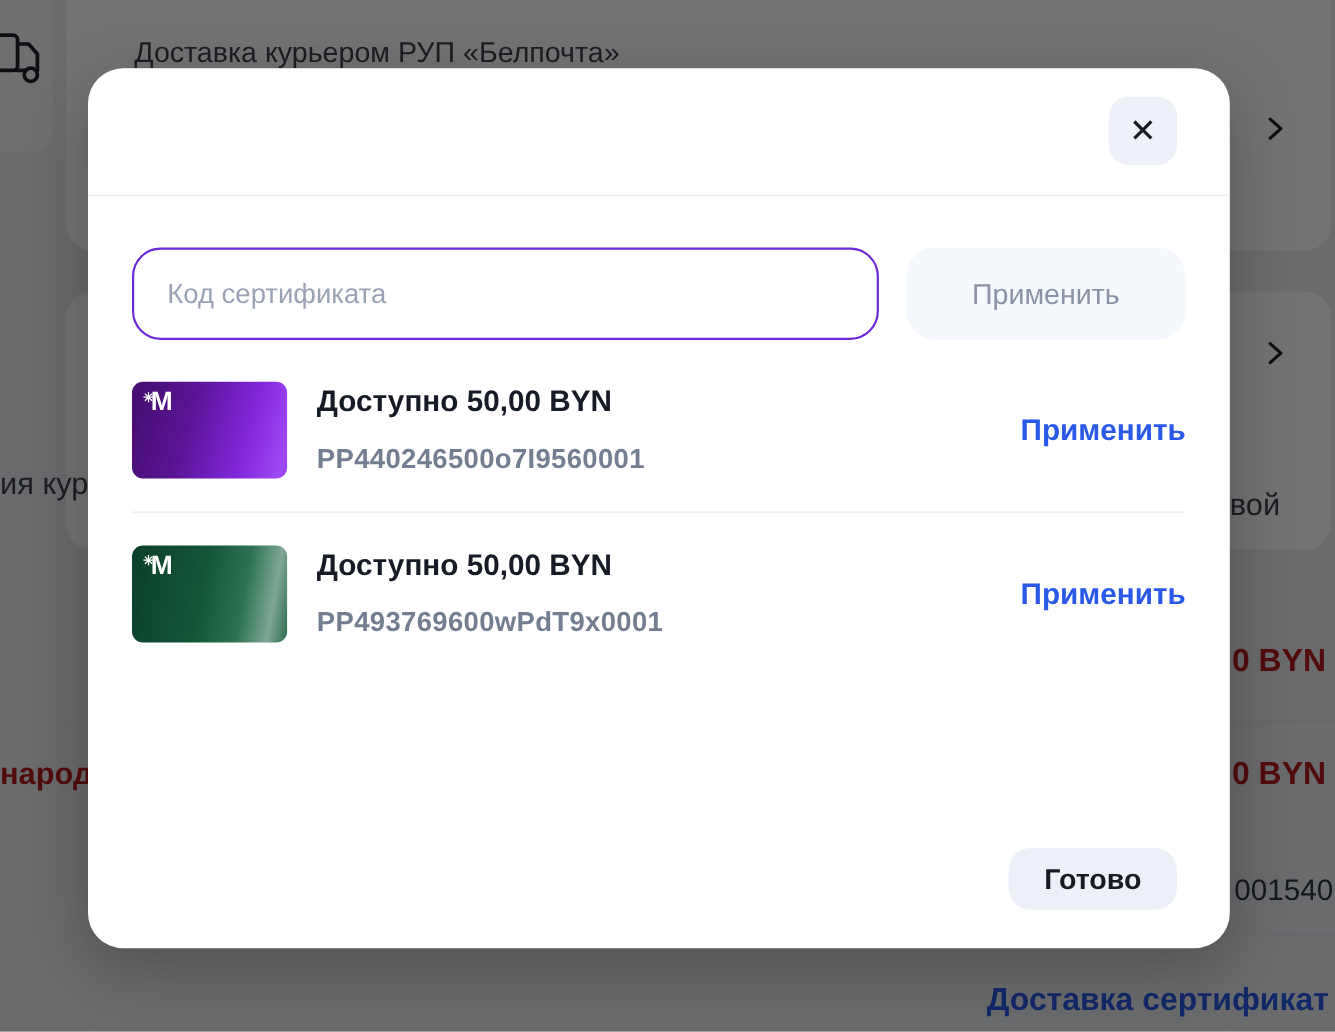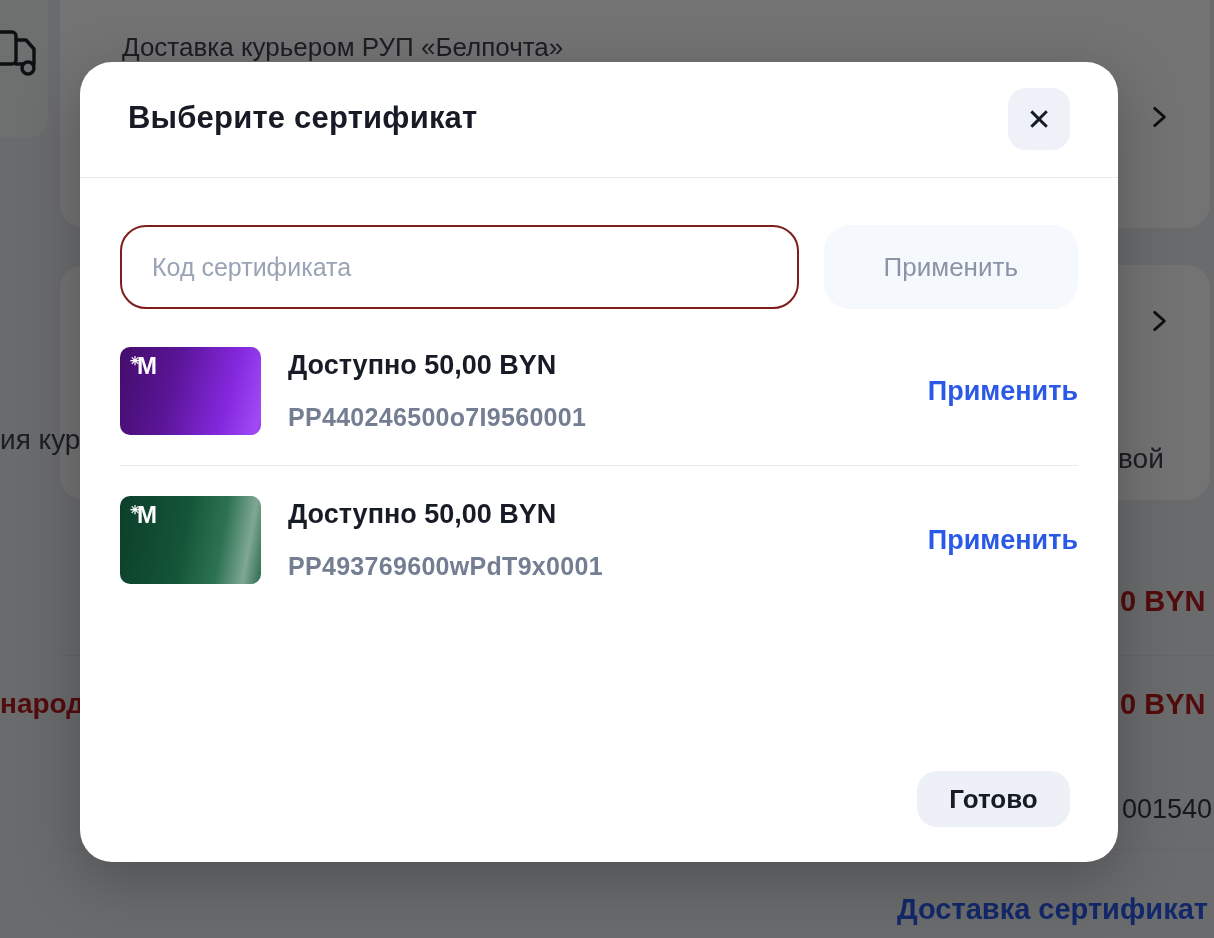--- a/index.html
+++ b/index.html
@@ -38,21 +38,21 @@
   .close-btn {
     position: absolute; right: 48px; top: 26px; width: 62px; height: 62px;
     background: #eef1f7; border: none; border-radius: 18px; cursor: pointer;
     display: flex; align-items: center; justify-content: center;
     font-size: 30px; color: #161b26; font-family: "Liberation Sans", sans-serif;
   }
   .header-divider { position: absolute; left: 0; top: 115px; width: 100%; height: 1px; background: #e7eaf1; }
   .modal-body { position: absolute; left: 0; top: 116px; width: 100%; padding: 0 40px; }
   .code-row { display: flex; margin-top: 47px; gap: 25px; }
   .code-input {
-    width: 680px; height: 84px; border: 2px solid #7f1d1d; border-radius: 26px;
+    width: 680px; height: 84px; border: 2px solid #6d28d9; border-radius: 26px;
     padding: 0 30px; font-size: 25px; color: #161b26; outline: none;
     font-family: "Liberation Sans", sans-serif; background: #ffffff;
   }
   .code-input::placeholder { color: #9aa3b5; }
   .apply-btn-disabled {
     width: 255px; height: 84px; border: none; border-radius: 26px;
     background: #f5f8fc; color: #8b94a6; font-size: 26px; cursor: default;
     font-family: "Liberation Sans", sans-serif;
   }
   .section-title { margin-top: 61px; font-size: 27px; font-weight: 700; color: #161b26; }
@@ -129,21 +129,20 @@
 <div class="bg-el bg-text" style="left:1122px; top:794px; font-size:27px; color:#30363f;">001540</div>
 
 <div class="bg-el bg-divider" style="left:60px; top:849px; width:1154px;"></div>
 
 <div class="bg-el bg-link" style="right:6px; top:893px;">Доставка сертификат</div>
 
 <div class="overlay"></div>
 
 <div class="modal">
   <div class="modal-header">
-    <div class="modal-title">Выберите сертификат</div>
     <button class="close-btn">
       <span>✕</span>
     </button>
     <div class="header-divider"></div>
   </div>
 
   <div class="modal-body">
     <div class="code-row">
       <input class="code-input" type="text" placeholder="Код сертификата" style="">
       <button class="apply-btn-disabled">Применить</button>

